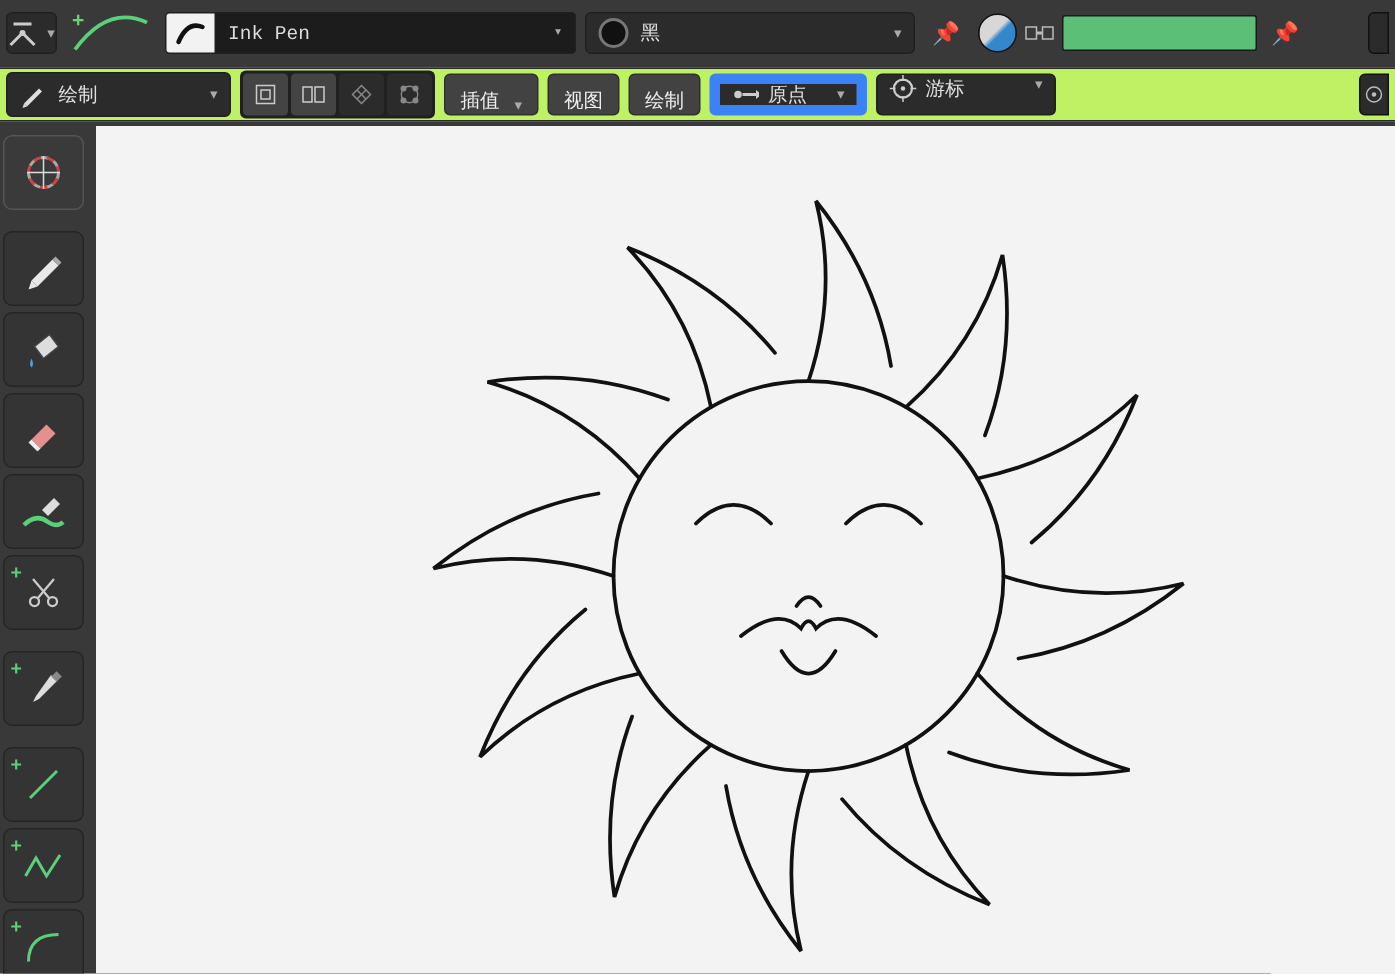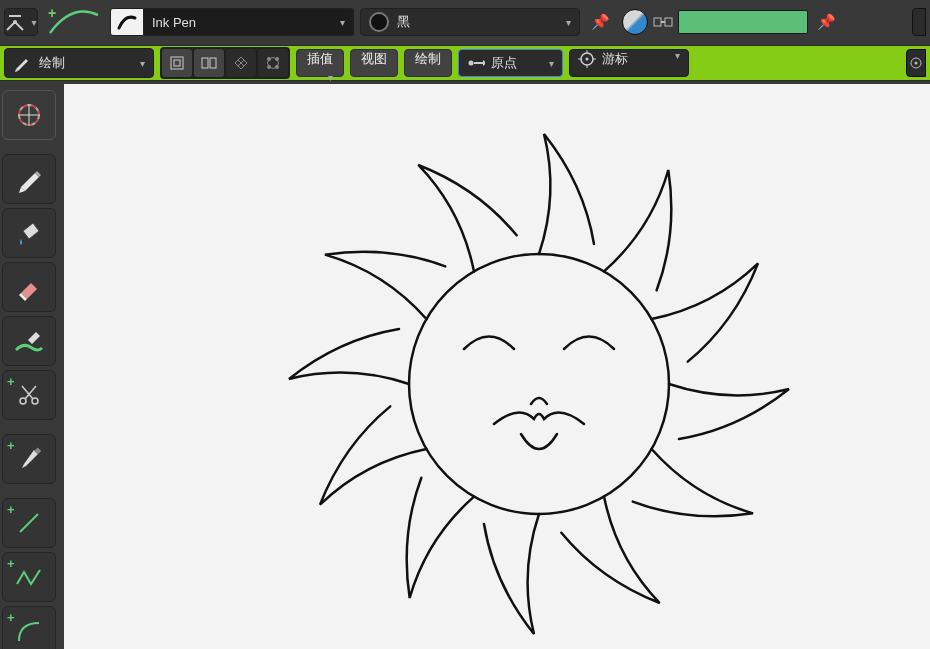--- a/index.html
+++ b/index.html
@@ -53,28 +53,29 @@
   }
   .brush-preview {
     width: 34px; height: 28px;
     background: #f2f2f2;
     border: 1px solid #202020;
     border-radius: 3px 0 0 3px;
     display: flex; align-items: center; justify-content: center;
   }
   .brush-name {
     height: 28px;
-    width: 210px;
+    width: 240px;
     background: #1c1c1c;
     border: 1px solid #202020;
     border-left: none;
     border-radius: 0 3px 3px 0;
     display: flex; align-items: center; justify-content: space-between;
     padding: 0 8px;
     color: #ddd;
+    font-family: Liberation Mono, monospace;
   }
   .color-swatch {
     width: 20px; height: 20px; border-radius: 50%;
     border: 2px solid #777;
     background: #111;
   }
   .color-drop {
     height: 28px; width: 220px;
     background: #2b2b2b;
     border: 1px solid #202020;
@@ -101,21 +102,21 @@
 
   
   .topbar2 {
     position: absolute;
     top: 45px; left: 0; right: 0;
     height: 36px;
     display: flex;
     align-items: center;
     padding: 0 4px;
     gap: 6px;
-    background: #84cc16;
+    background: #bef264;
     border-top: 1px solid #2a2a2a;
     border-bottom: 1px solid #2a2a2a;
   }
   .mode-drop {
     height: 30px; width: 150px;
     background: #2b2b2b;
     border: 1px solid #202020;
     border-radius: 4px;
     display: flex; align-items: center;
     padding: 0 8px;
@@ -138,26 +139,25 @@
   .seg.off { background: #2b2b2b; color: #888; }
   .menu-btn {
     height: 28px;
     background: #424242;
     border: 1px solid #303030;
     border-radius: 4px;
     padding: 0 10px;
     display: flex; align-items: flex-end;
     color: #eee;
     gap: 4px;
-    flex-direction: column;
   }
   .pivot-drop {
     height: 28px; width: 105px;
     background: #2b2b2b;
-    border: 1px solid #3b82f6;
+    border: 7px solid #3b82f6;
     border-radius: 4px;
     display: flex; align-items: center; justify-content: space-between;
     padding: 0 8px;
   }
   .cursor-drop {
     height: 28px; width: 120px;
     background: #2b2b2b;
     border: 1px solid #202020;
     border-radius: 4px;
     display: flex; align-items: flex-start; justify-content: space-between;

